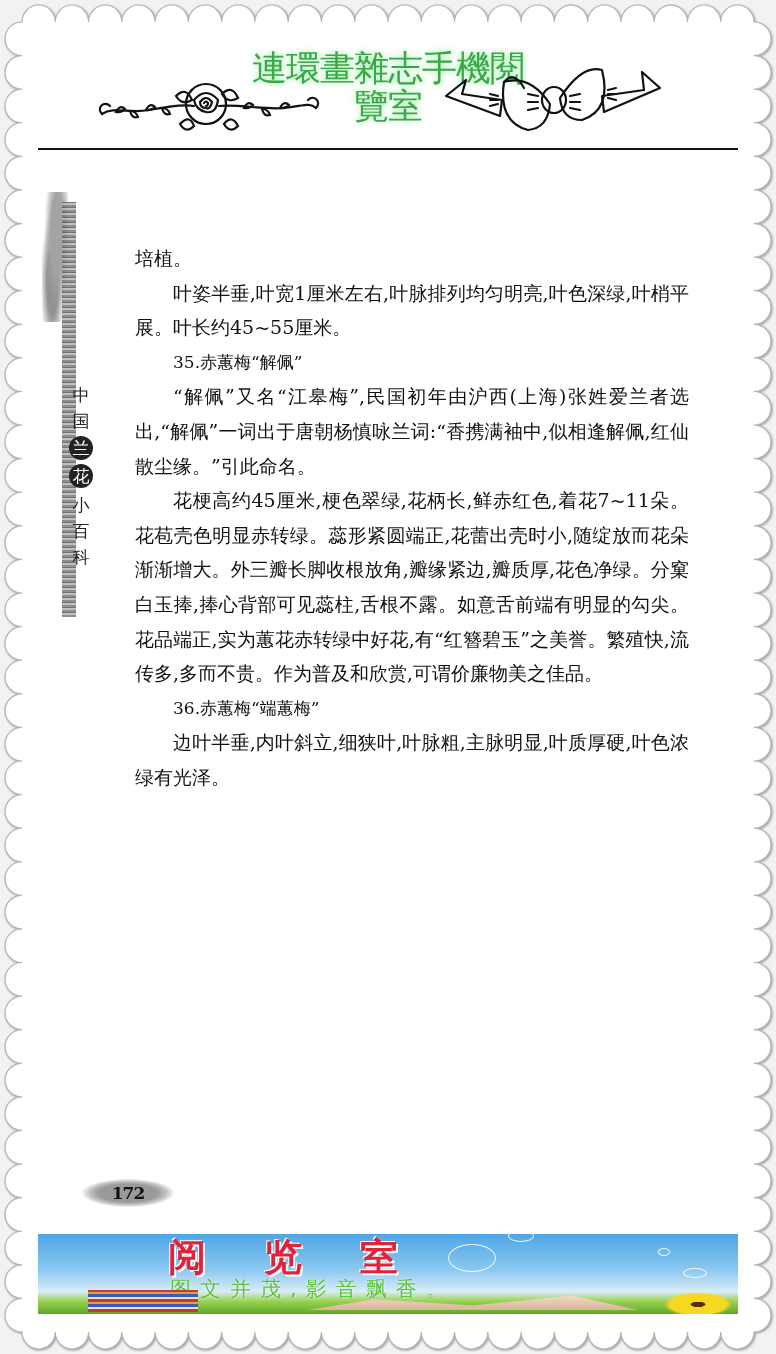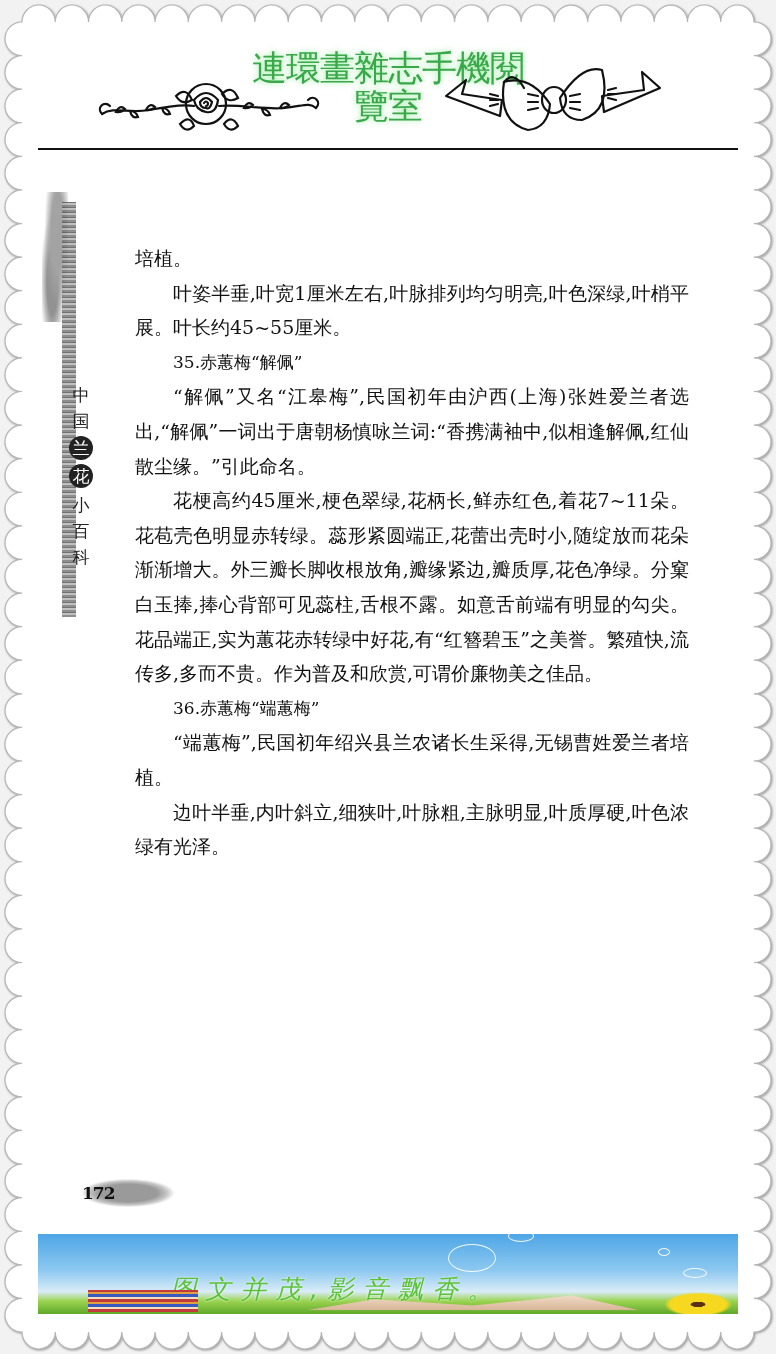--- a/index.html
+++ b/index.html
@@ -79,43 +79,42 @@
   }
   .content p { margin: 0; }
   .content p.indent { text-indent: 38px; }
   .content p.heading { text-indent: 38px; font-size: 17px; }
 
   
   .page-number {
     position: absolute; left: 44px; top: 1141px; width: 92px; height: 28px;
     background: radial-gradient(ellipse at center, #9a9a9a 0 45%, #c6c6c6 60%, transparent 72%);
     font-family: "DejaVu Serif", serif; font-size: 17px; font-weight: bold; color: #111;
-    line-height: 28px; letter-spacing: -1px;
+    text-align: center; line-height: 28px; letter-spacing: -1px;
   }
 
   
   .banner {
     position: absolute; left: 0; top: 1196px; width: 700px; height: 80px;
     background: linear-gradient(180deg, #4ea6e6 0%, #8cc8f0 45%, #d9ecf8 72%, #9ad34f 84%, #5ea82a 100%);
     overflow: hidden;
   }
   .banner-title {
     position: absolute; left: 130px; top: 2px; width: 480px;
     font-family: "DejaVu Sans", "Liberation Sans", sans-serif;
     font-weight: bold; font-size: 38px; color: #e2223a;
     letter-spacing: 58px; line-height: 42px;
     text-shadow: 2px 2px 0 #fff, -1px -1px 0 #fff;
   }
   .banner-sub {
     position: absolute; left: 132px; top: 43px; width: 460px;
     font-family: "DejaVu Sans", "Liberation Sans", sans-serif;
-    font-size: 26px; color: #5cc23a; letter-spacing: 9px;
+    font-size: 21px; color: #5cc23a; letter-spacing: 9px;
     line-height: 24px;
     text-shadow: 0 0 2px #fff;
-    font-style: italic;
   }
   .books {
     position: absolute; left: 50px; top: 56px; width: 110px; height: 22px;
     background: repeating-linear-gradient(0deg, #c23a3a 0 3px, #f0e0c0 3px 5px, #3a5ac2 5px 8px, #e0a040 8px 10px);
   }
   .open-book {
     position: absolute; left: 270px; top: 58px; width: 330px; height: 18px;
     background: linear-gradient(180deg, #f6e4d0, #d8b598);
     clip-path: polygon(0 100%, 20% 40%, 50% 75%, 80% 20%, 100% 100%);
   }
@@ -203,30 +202,30 @@
       </div>
     </div>
 
     <div class="content">
       <p>培植。</p>
       <p class="indent">叶姿半垂,叶宽1厘米左右,叶脉排列均匀明亮,叶色深绿,叶梢平展。叶长约45~55厘米。</p>
       <p class="heading">35.赤蕙梅“解佩”</p>
       <p class="indent">“解佩”又名“江皋梅”,民国初年由沪西(上海)张姓爱兰者选出,“解佩”一词出于唐朝杨慎咏兰词:“香携满袖中,似相逢解佩,红仙散尘缘。”引此命名。</p>
       <p class="indent">花梗高约45厘米,梗色翠绿,花柄长,鲜赤红色,着花7~11朵。花苞壳色明显赤转绿。蕊形紧圆端正,花蕾出壳时小,随绽放而花朵渐渐增大。外三瓣长脚收根放角,瓣缘紧边,瓣质厚,花色净绿。分窠白玉捧,捧心背部可见蕊柱,舌根不露。如意舌前端有明显的勾尖。花品端正,实为蕙花赤转绿中好花,有“红簪碧玉”之美誉。繁殖快,流传多,多而不贵。作为普及和欣赏,可谓价廉物美之佳品。</p>
       <p class="heading">36.赤蕙梅“端蕙梅”</p>
-      <p class="indent">“端蕙梅”,民国初年绍兴县兰农诸长生采得,无锡曹姓爱兰者培植。</p>
       <p class="indent">边叶半垂,内叶斜立,细狭叶,叶脉粗,主脉明显,叶质厚硬,叶色浓绿有光泽。</p>
     </div>
 
     <div class="page-number">172</div>
 
     <div class="banner">
       <div class="bubble" style="left:470px; top:-4px; width:24px; height:10px;"></div>
       <div class="bubble" style="left:410px; top:10px; width:46px; height:26px;"></div>
       <div class="bubble" style="left:620px; top:14px; width:10px; height:6px;"></div>
       <div class="bubble" style="left:645px; top:34px; width:22px; height:8px;"></div>
+      <div class="banner-title">阅览室</div>
       <div class="banner-sub">图文并茂,影音飘香。</div>
       <div class="books"></div>
       <div class="open-book"></div>
       <div class="sunflower"></div>
     </div>
   </div>
 </div>
 
 </body></html>

